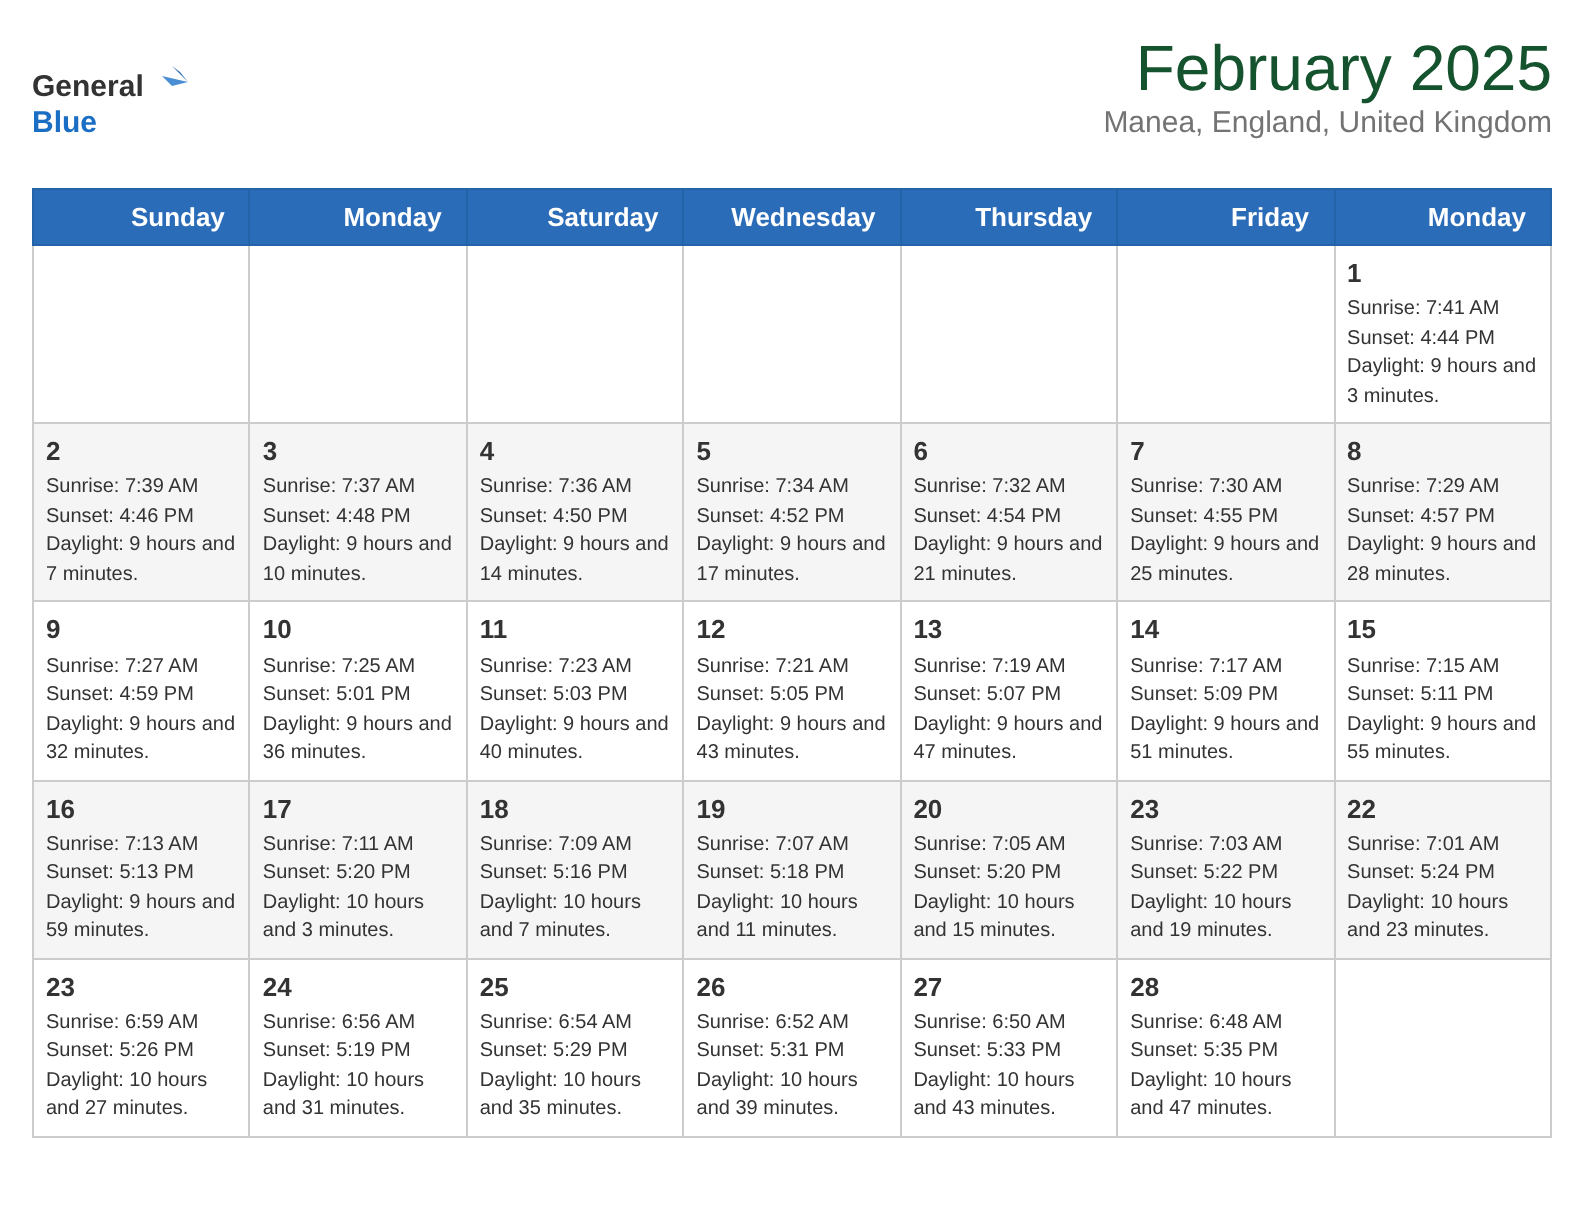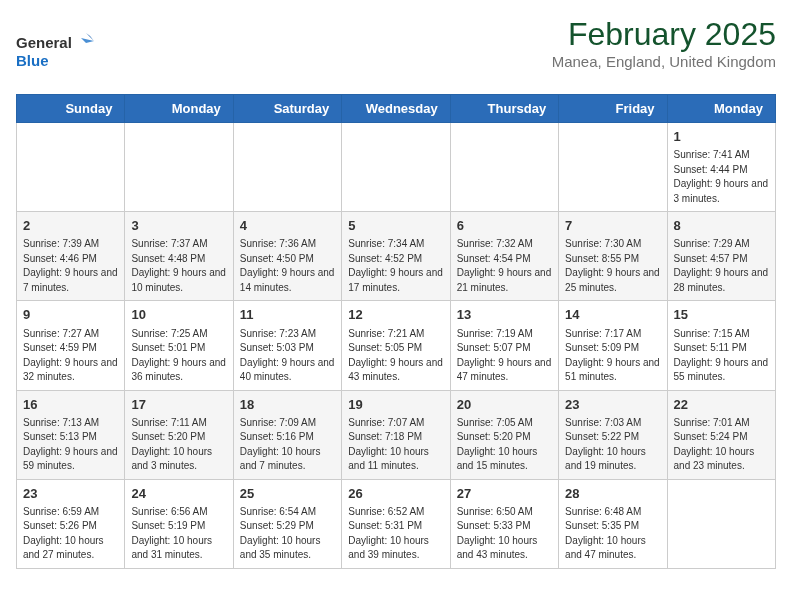--- a/index.html
+++ b/index.html
@@ -148,21 +148,21 @@
         </td>
         <td>
           <span class="day-number">6</span>
           <div class="day-info">Sunrise: 7:32 AM
 Sunset: 4:54 PM
 Daylight: 9 hours and 21 minutes.</div>
         </td>
         <td>
           <span class="day-number">7</span>
           <div class="day-info">Sunrise: 7:30 AM
-Sunset: 8:55 PM
+Sunset: 4:55 PM
 Daylight: 9 hours and 25 minutes.</div>
         </td>
         <td>
           <span class="day-number">8</span>
           <div class="day-info">Sunrise: 7:29 AM
 Sunset: 4:57 PM
 Daylight: 9 hours and 28 minutes.</div>
         </td>
       </tr>
       <tr>
@@ -224,21 +224,21 @@
         </td>
         <td>
           <span class="day-number">18</span>
           <div class="day-info">Sunrise: 7:09 AM
 Sunset: 5:16 PM
 Daylight: 10 hours and 7 minutes.</div>
         </td>
         <td>
           <span class="day-number">19</span>
           <div class="day-info">Sunrise: 7:07 AM
-Sunset: 7:18 PM
+Sunset: 5:18 PM
 Daylight: 10 hours and 11 minutes.</div>
         </td>
         <td>
           <span class="day-number">20</span>
           <div class="day-info">Sunrise: 7:05 AM
 Sunset: 5:20 PM
 Daylight: 10 hours and 15 minutes.</div>
         </td>
         <td>
           <span class="day-number">23</span>

